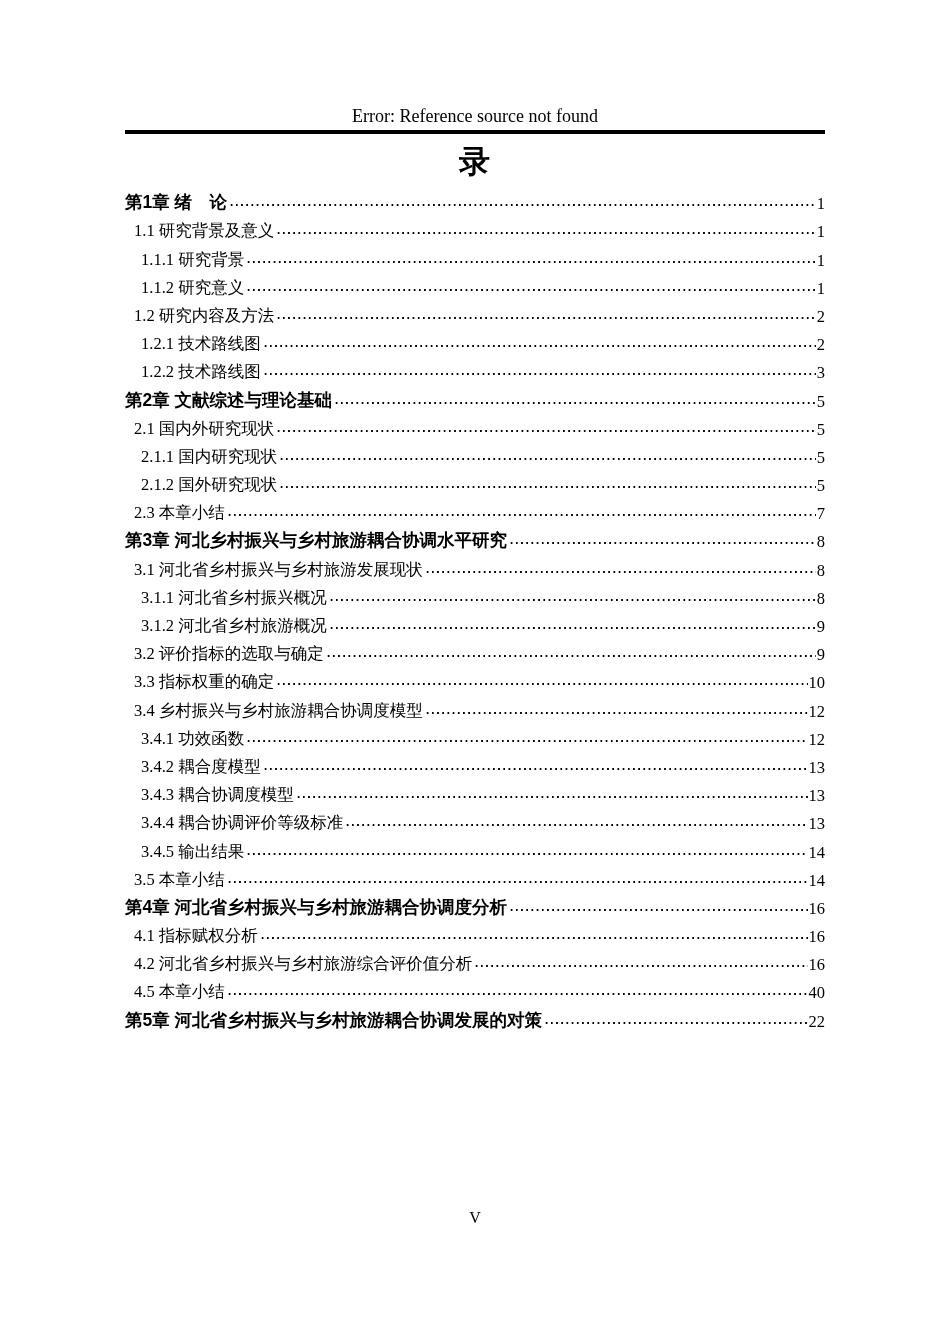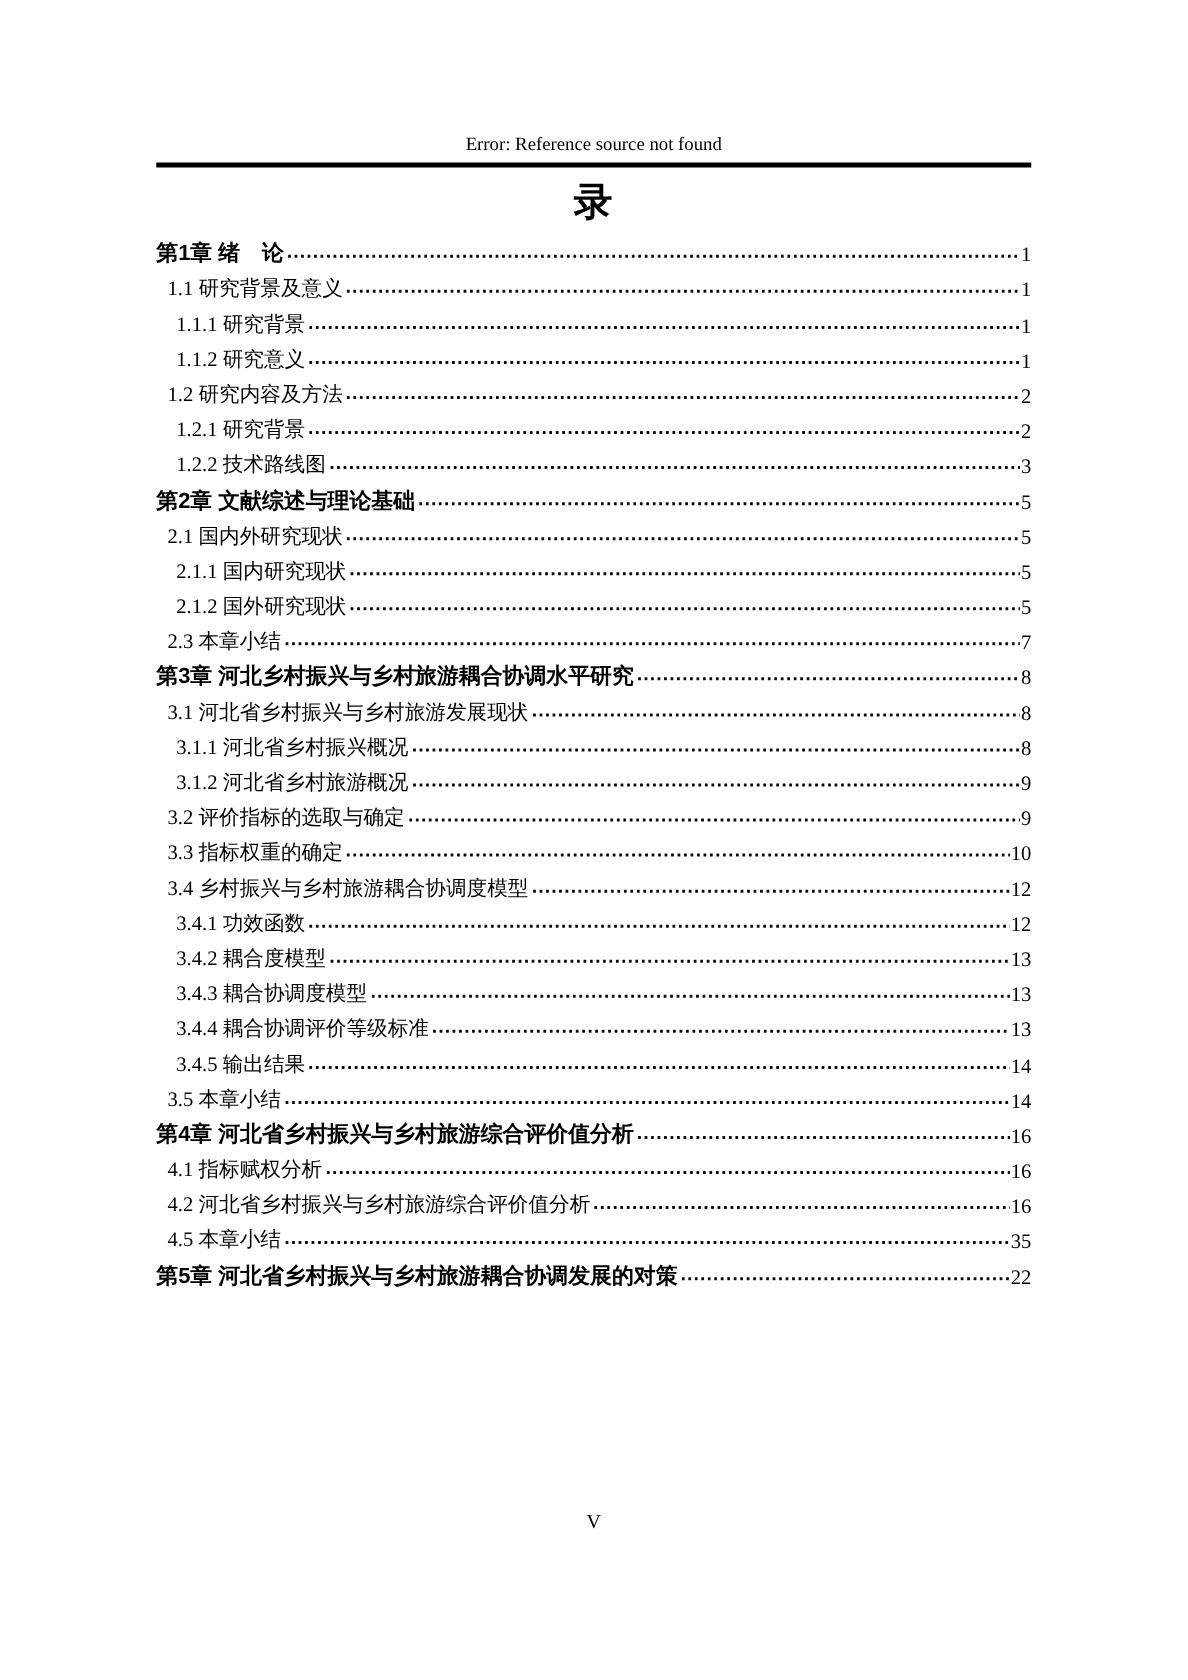--- a/index.html
+++ b/index.html
@@ -11,21 +11,21 @@
     overflow: hidden;
   }
   .page {
     position: relative;
     width: 950px; height: 1344px;
     padding: 106px 125px 0 125px;
     background: #ffffff;
   }
   .header-text {
     text-align: center;
-    font-size: 15px;
+    font-size: 18px;
     line-height: 20px;
     white-space: nowrap;
   }
   .header-rule {
     margin-top: 4px;
     height: 2px;
     border-top: 2.5px solid #000;
     border-bottom: 2px solid #000;
   }
   .page-title {
@@ -114,21 +114,21 @@
       <span class="pagenum">1</span>
     </div>
 
     <div class="toc-row lvl2">
       <span class="label">1.2 研究内容及方法</span>
       <span class="leader"></span>
       <span class="pagenum">2</span>
     </div>
 
     <div class="toc-row lvl3">
-      <span class="label">1.2.1 研究背景</span>
+      <span class="label">1.2.1 技术路线图</span>
       <span class="leader"></span>
       <span class="pagenum">2</span>
     </div>
 
     <div class="toc-row lvl3">
       <span class="label">1.2.2 技术路线图</span>
       <span class="leader"></span>
       <span class="pagenum">3</span>
     </div>
 
@@ -235,21 +235,21 @@
       <span class="pagenum">14</span>
     </div>
 
     <div class="toc-row lvl2">
       <span class="label">3.5 本章小结</span>
       <span class="leader"></span>
       <span class="pagenum">14</span>
     </div>
 
     <div class="toc-row lvl1 chapter">
-      <span class="label">第4章 河北省乡村振兴与乡村旅游综合评价值分析</span>
+      <span class="label">第4章 河北省乡村振兴与乡村旅游耦合协调度分析</span>
       <span class="leader"></span>
       <span class="pagenum">16</span>
     </div>
 
     <div class="toc-row lvl2">
       <span class="label">4.1 指标赋权分析</span>
       <span class="leader"></span>
       <span class="pagenum">16</span>
     </div>
 
@@ -257,21 +257,21 @@
       <span class="label">4.2 河北省乡村振兴与乡村旅游综合评价值分析</span>
       <span class="leader"></span>
       <span class="pagenum">16</span>
     </div>
 
 
 
     <div class="toc-row lvl2">
       <span class="label">4.5 本章小结</span>
       <span class="leader"></span>
-      <span class="pagenum">35</span>
+      <span class="pagenum">40</span>
     </div>
 
     <div class="toc-row lvl1 chapter">
       <span class="label">第5章 河北省乡村振兴与乡村旅游耦合协调发展的对策</span>
       <span class="leader"></span>
       <span class="pagenum">22</span>
     </div>
   </div>
 
   <div class="footer-page-number">V</div>

